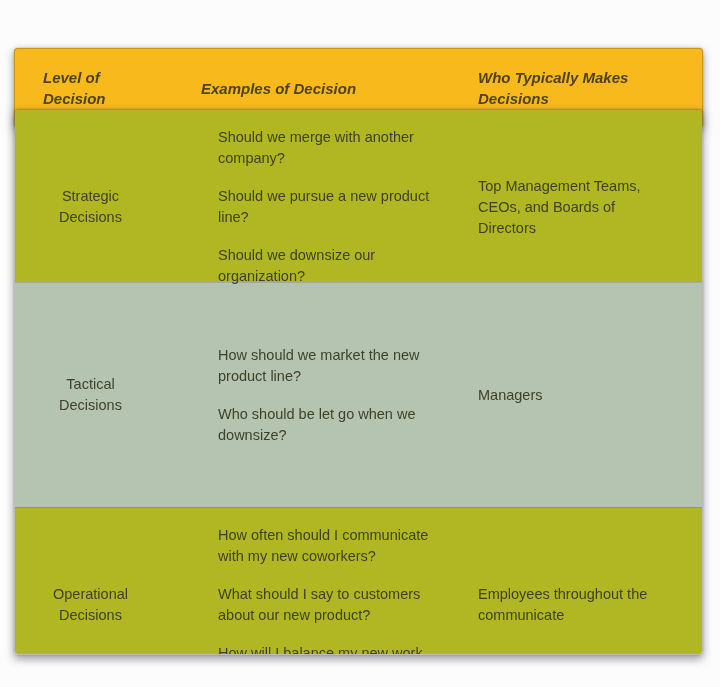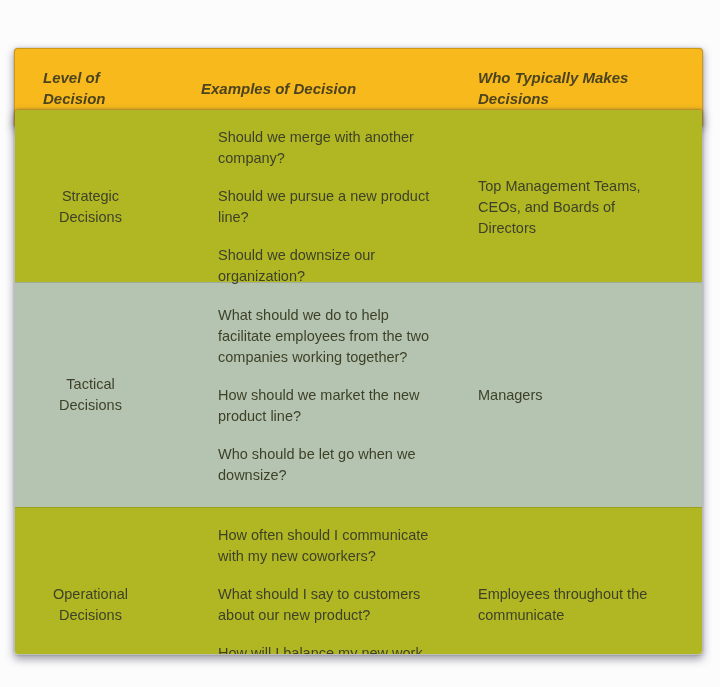--- a/index.html
+++ b/index.html
@@ -102,21 +102,20 @@
         <span class="body-text who-text">Top Management Teams, CEOs, and Boards of Directors</span>
       </div>
     </div>
 
     <div class="row grid row-tactical bg-sage">
       <div class="cell col1">
         <span class="body-text level-label">Tactical Decisions</span>
       </div>
       <div class="cell col2">
         <div class="examples body-text">
-          <p>What should we do to help facilitate employees from the two companies working together?</p>
           <p>How should we market the new product line?</p>
           <p>Who should be let go when we downsize?</p>
         </div>
       </div>
       <div class="cell col3">
         <span class="body-text who-text">Managers</span>
       </div>
     </div>
 
     <div class="row grid row-operational bg-olive">

